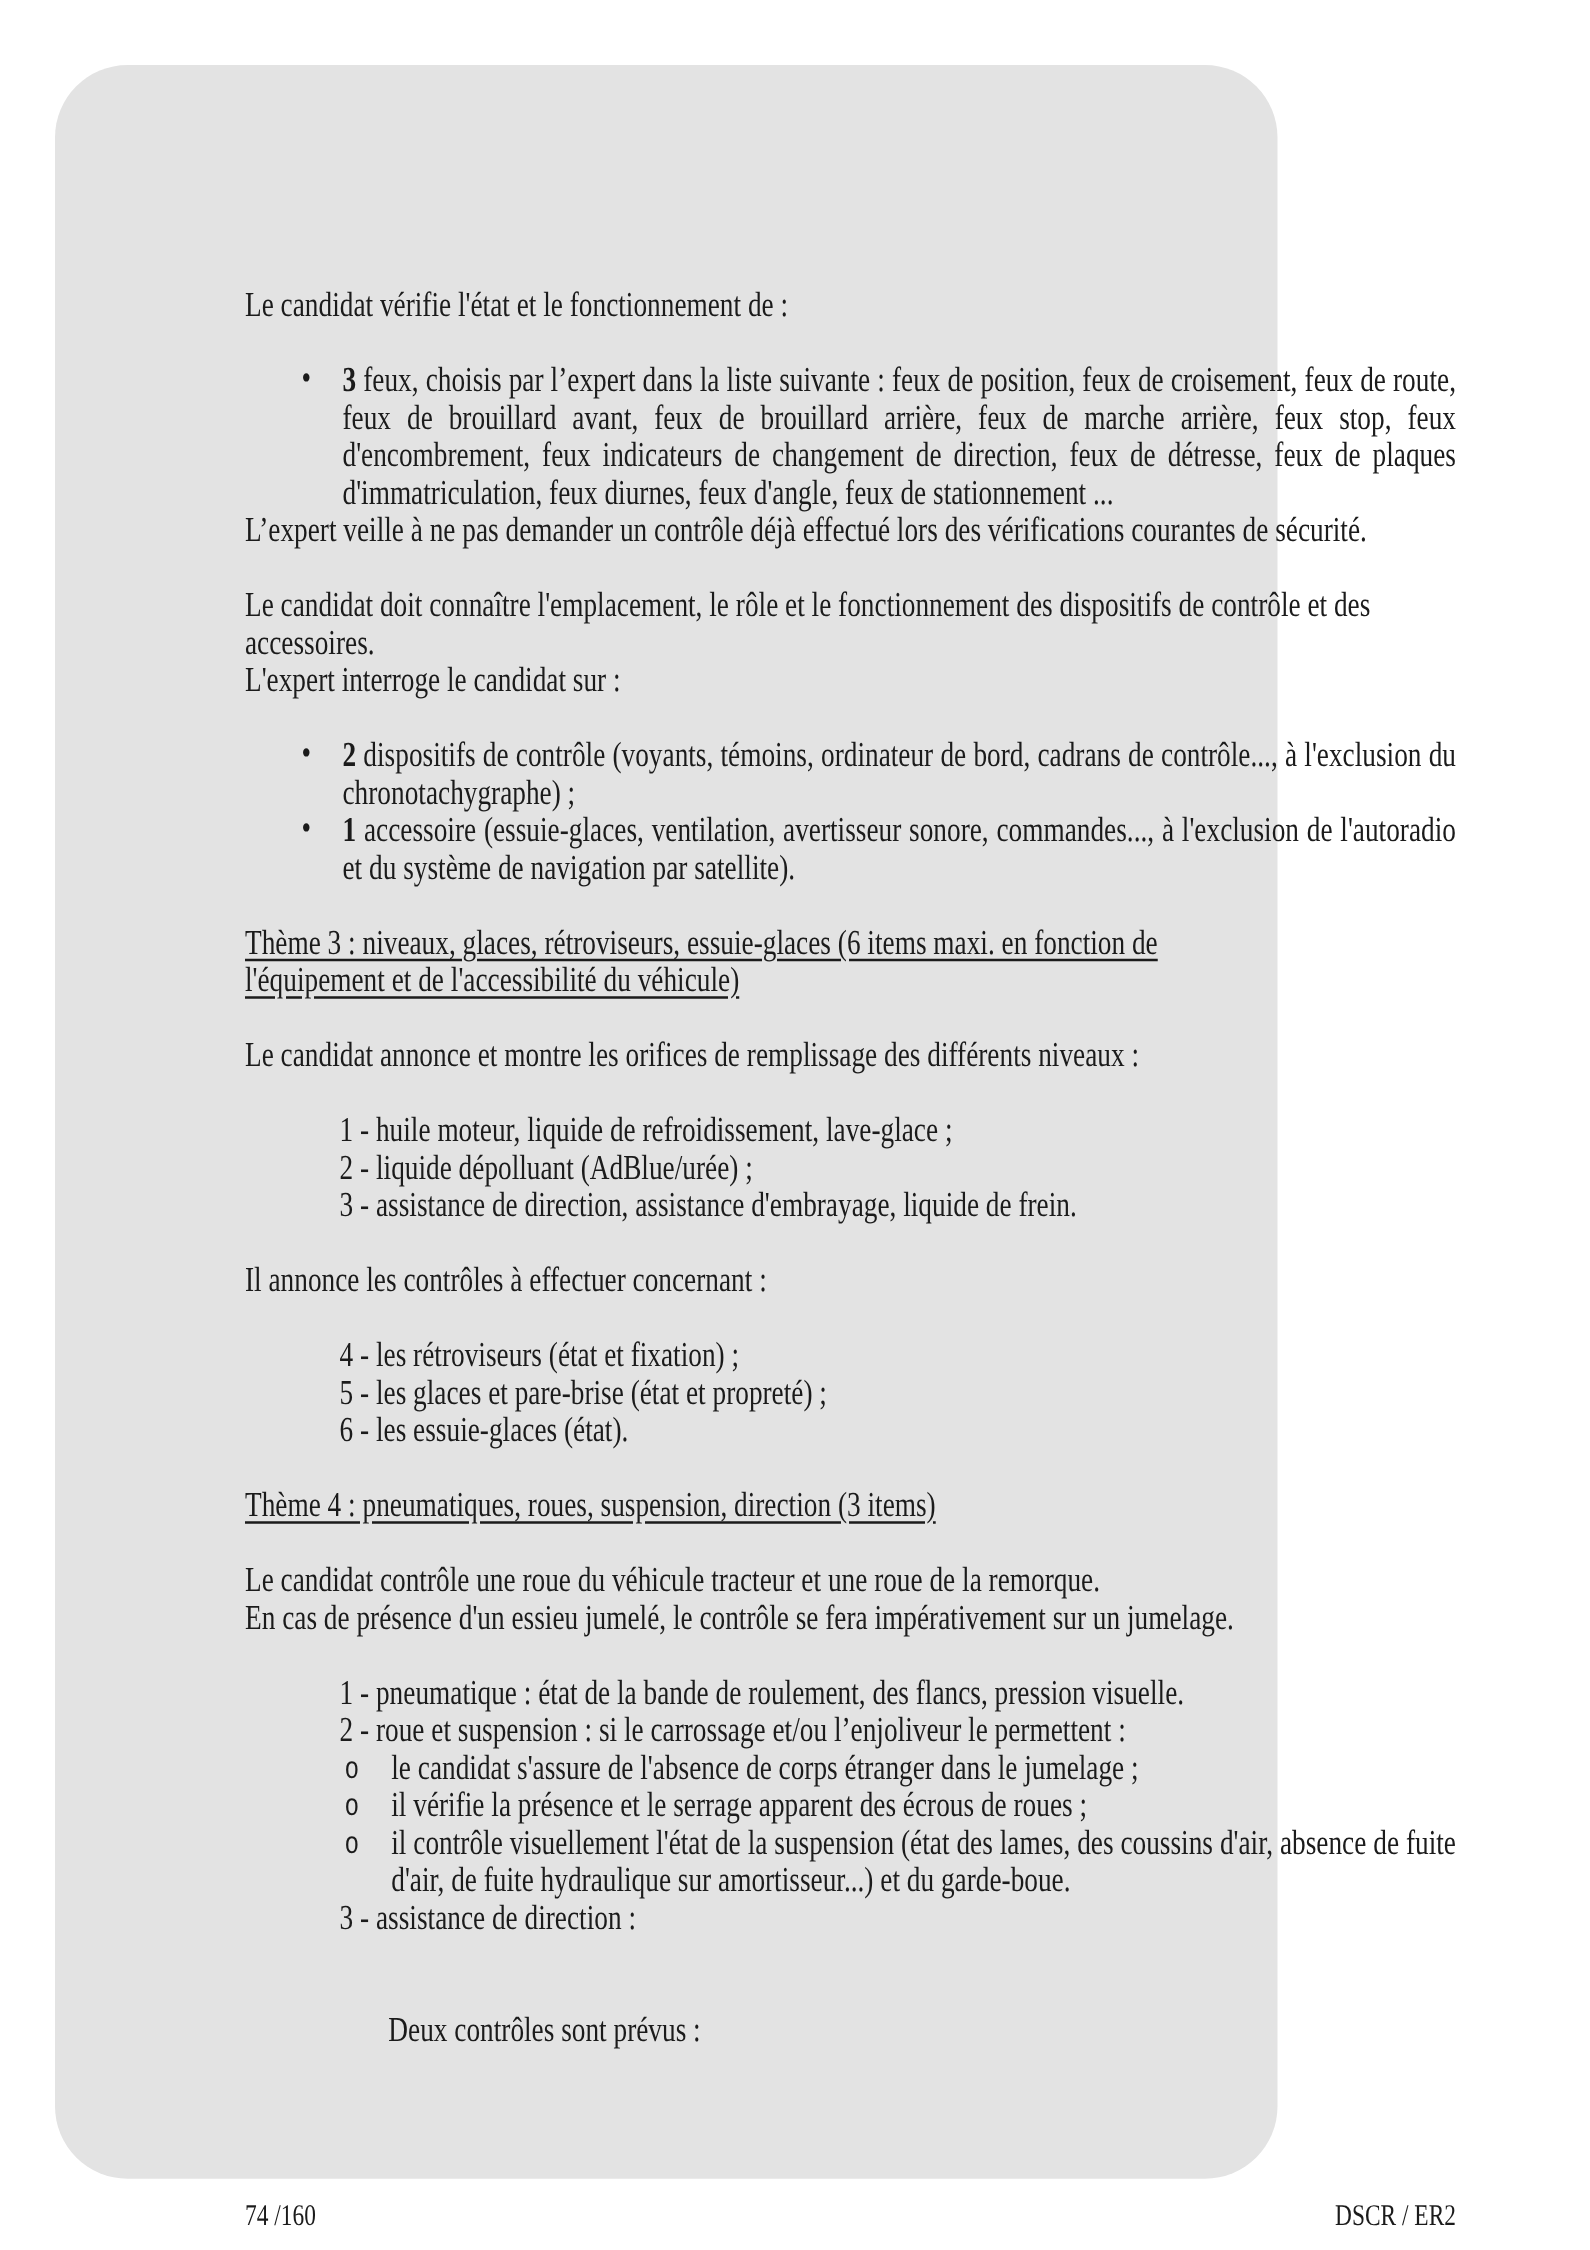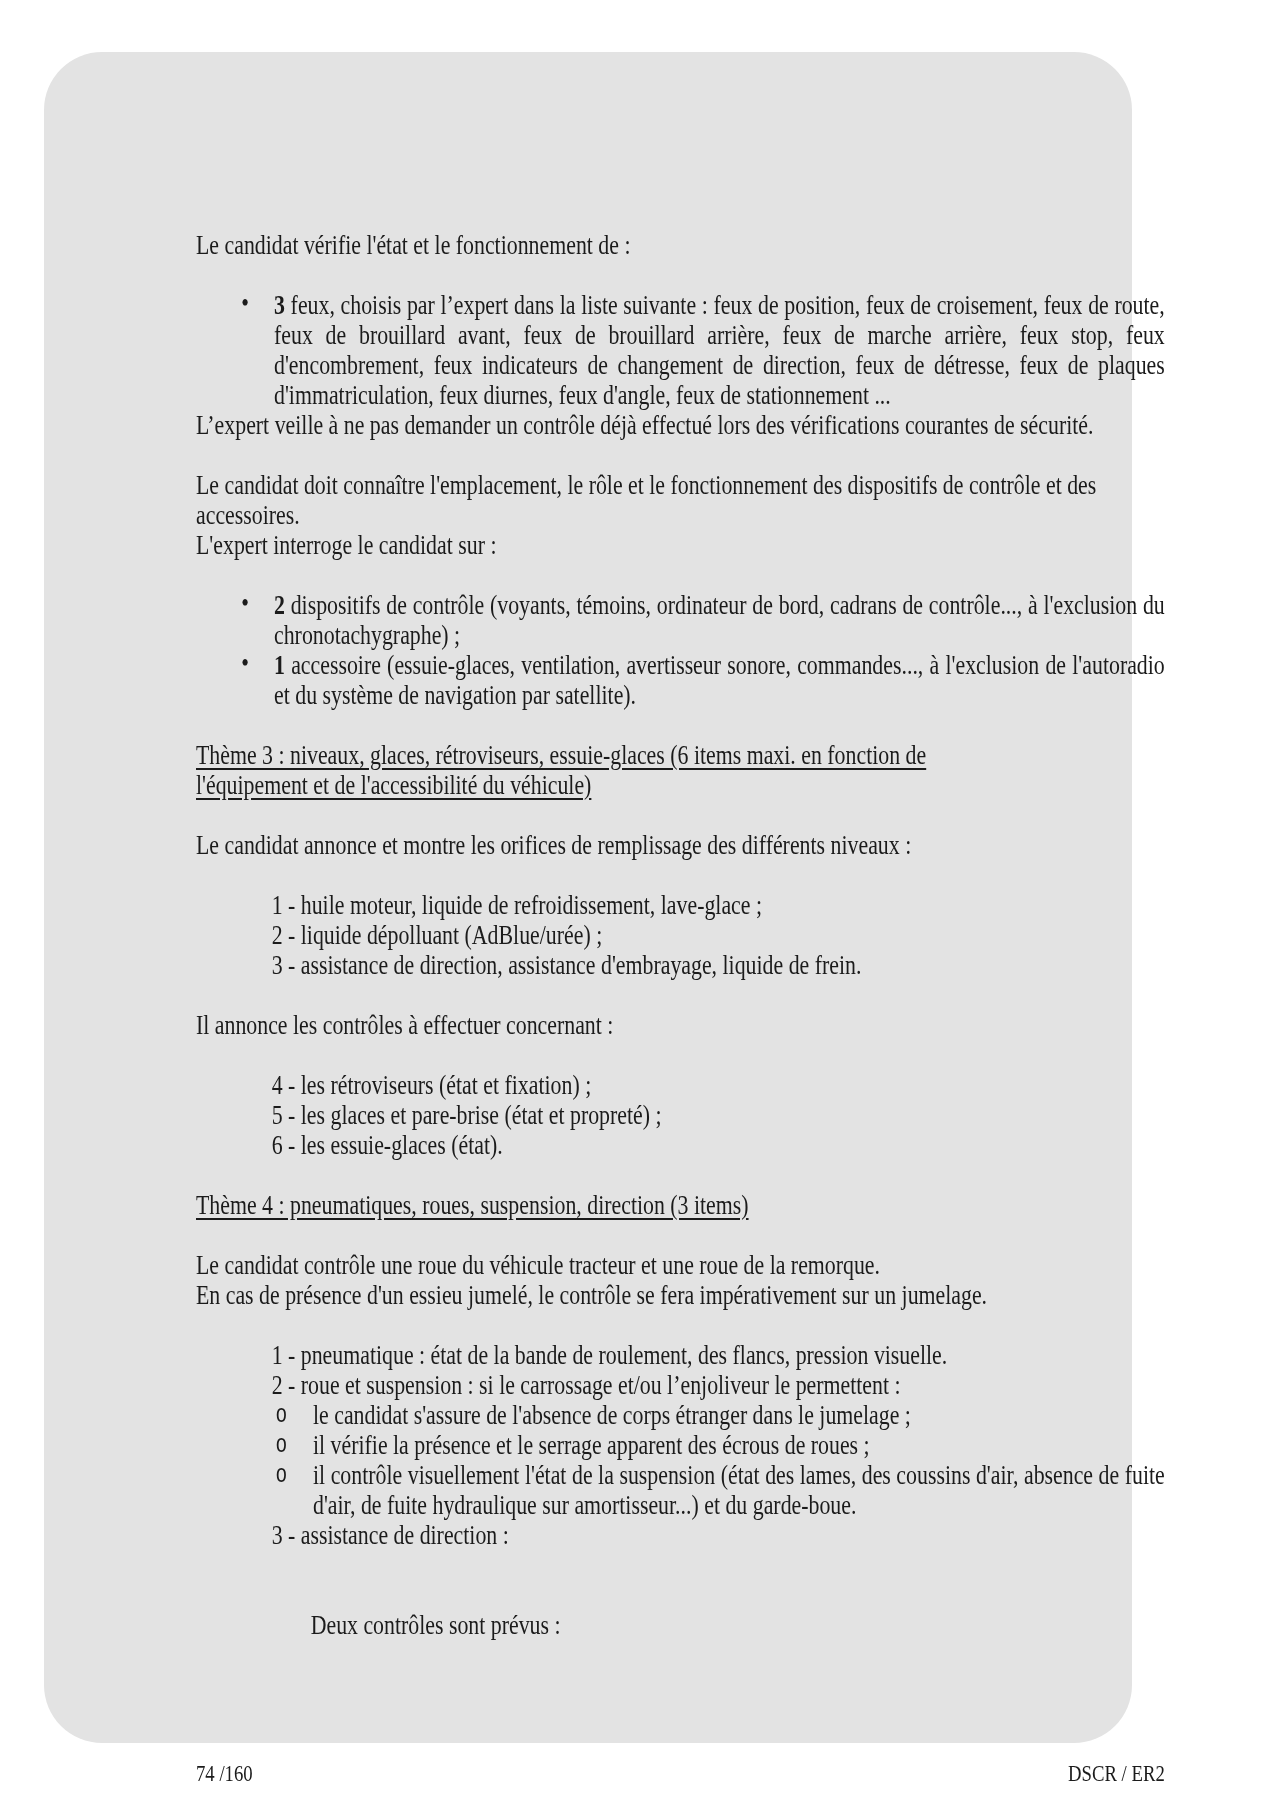--- a/index.html
+++ b/index.html
@@ -5,21 +5,21 @@
   html, body {
     margin: 0; padding: 0;
     width: 1272px; height: 1800px;
     background: #ffffff;
     overflow: hidden;
     font-family: "Liberation Serif", serif;
   }
   .page-card {
     position: absolute;
     left: 44px; top: 52px;
-    width: 1088px; height: 1691px;
+    width: 978px; height: 1691px;
     background: #e3e3e3;
     border-radius: 58px;
   }
   .content {
     position: absolute;
     left: 152px; top: 178px;
     width: 1242px; height: 1560px;
     transform: scaleX(0.78);
     transform-origin: 0 0;
     font-size: 28px;

